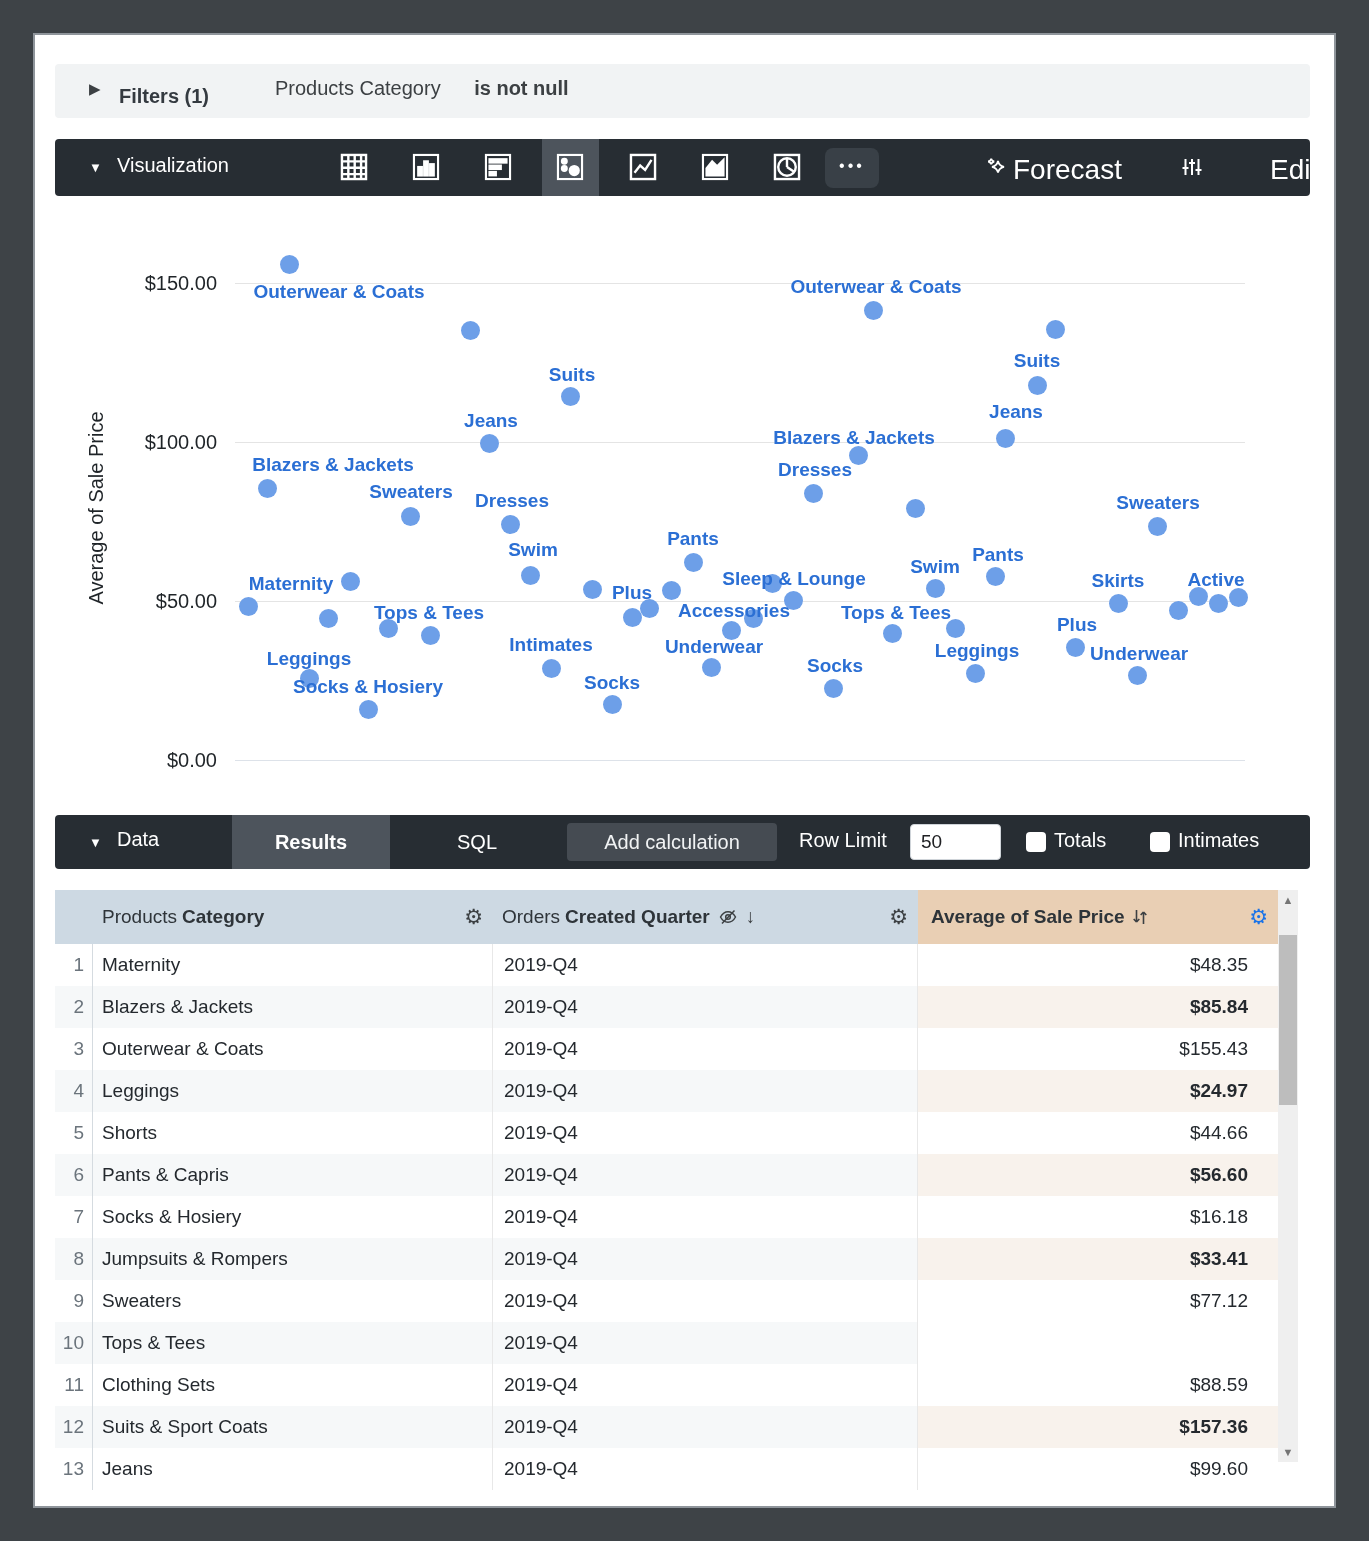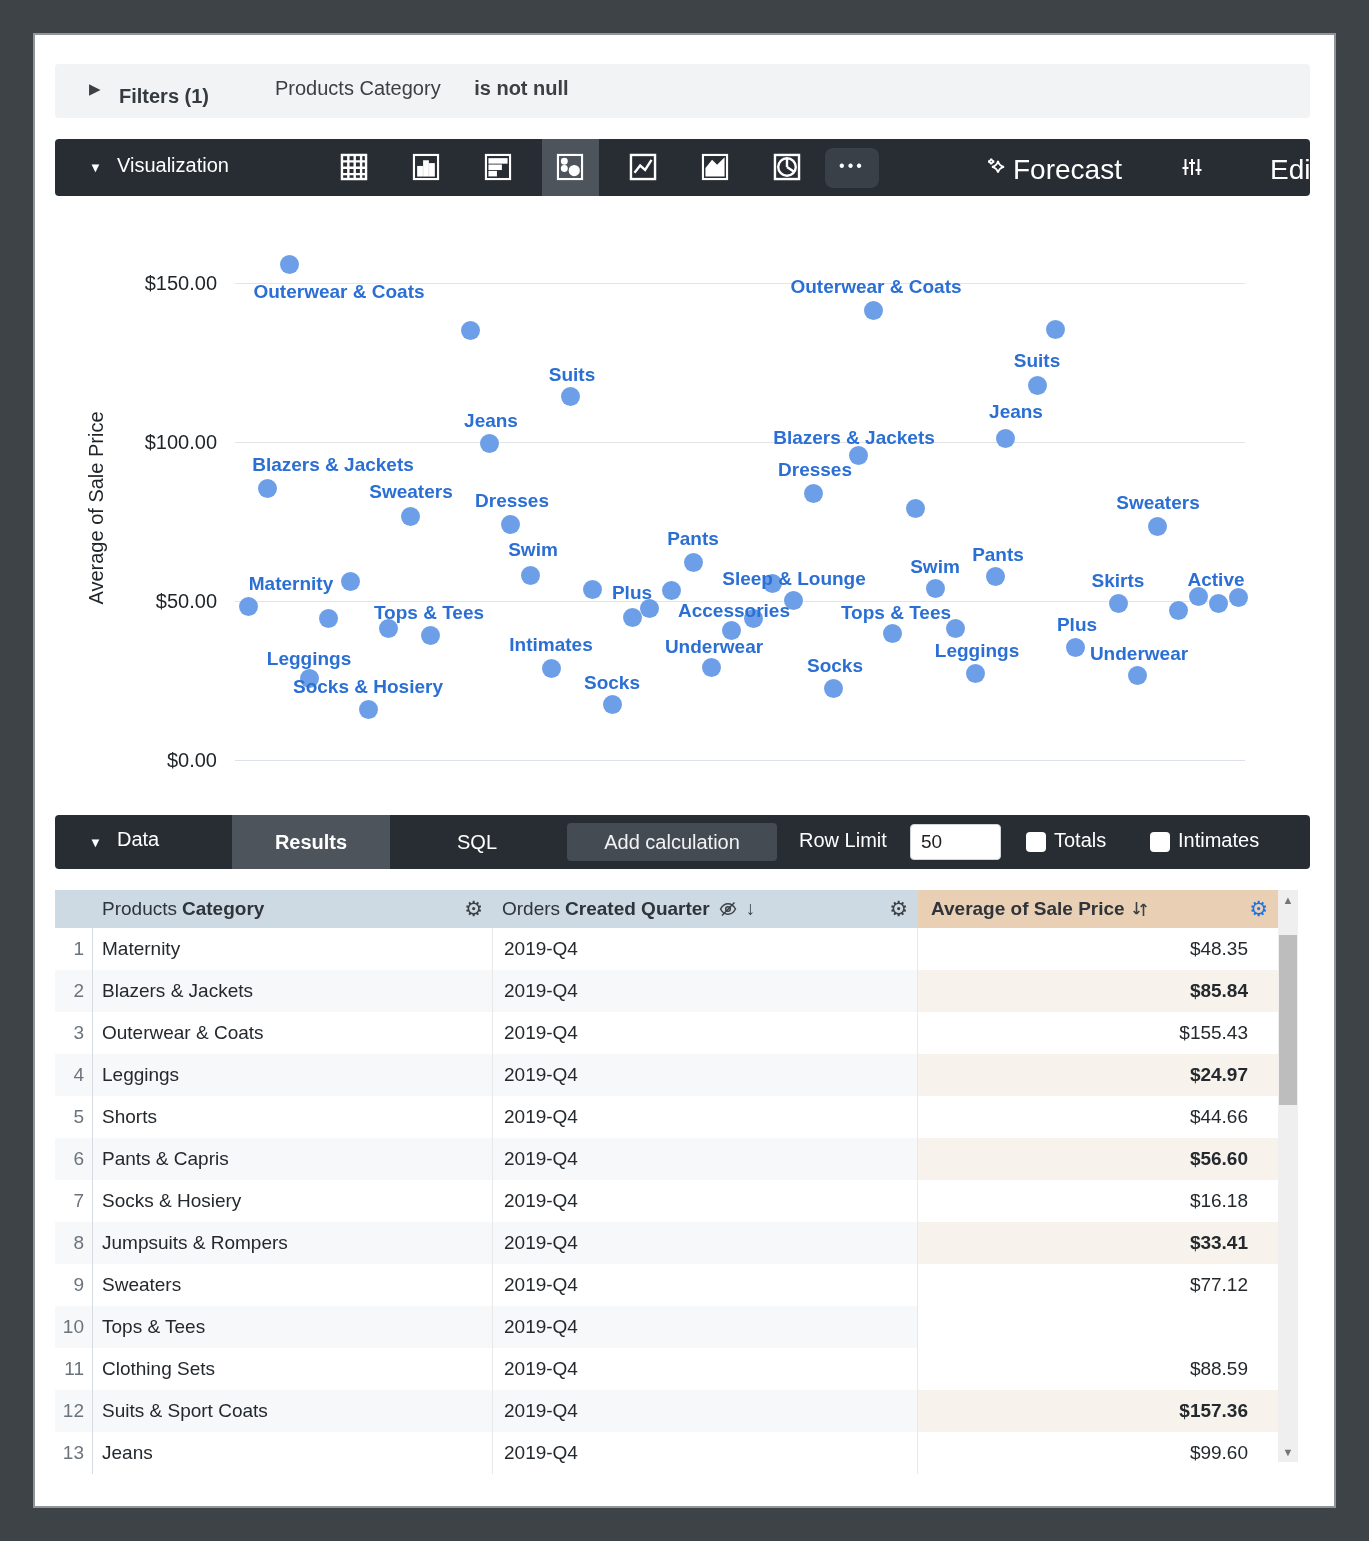--- a/index.html
+++ b/index.html
@@ -40,21 +40,21 @@
   .tab.sql{left:377px;width:90px;text-align:center;line-height:54px;}
   .add-calc{position:absolute;left:512px;top:8px;width:210px;height:38px;background:#454b52;border-radius:4px;
     color:#f1f3f4;font-size:20px;text-align:center;line-height:38px;cursor:pointer;}
   .rowlimit-label{position:absolute;left:744px;top:14px;font-size:20px;color:#fff;}
   .rowlimit-input{position:absolute;left:855px;top:9px;width:91px;height:36px;border:1px solid #cfd4d9;border-radius:4px;
     font-size:19px;color:#202124;padding:0 10px;outline:none;}
   .checkbox{position:absolute;top:17px;width:20px;height:20px;background:#fff;border-radius:4px;cursor:pointer;}
   .cb-label{position:absolute;top:14px;font-size:20px;color:#fff;cursor:pointer;}
   
   .tablewrap{position:absolute;left:20px;top:855px;width:1243px;}
-  .thead{display:flex;height:38px;}
+  .thead{display:flex;height:54px;}
   .th{position:relative;display:flex;align-items:center;font-size:19px;color:#2e3439;background:#cdd9e3;padding-left:9px;}
   .th .gear{position:absolute;right:10px;font-size:21px;color:#3c4043;cursor:pointer;}
   .th.c3{background:#e9cfb4;}
   .th.c3 .gear{color:#1a73e8;}
   .th .bold{font-weight:700;margin-left:5px;}
   .colnum{width:38px;}
   .col1{width:400px;}
   .col2{width:425px;}
   .col3{width:360px;}
   .eyeslash{margin-left:8px;width:20px;height:20px;}

